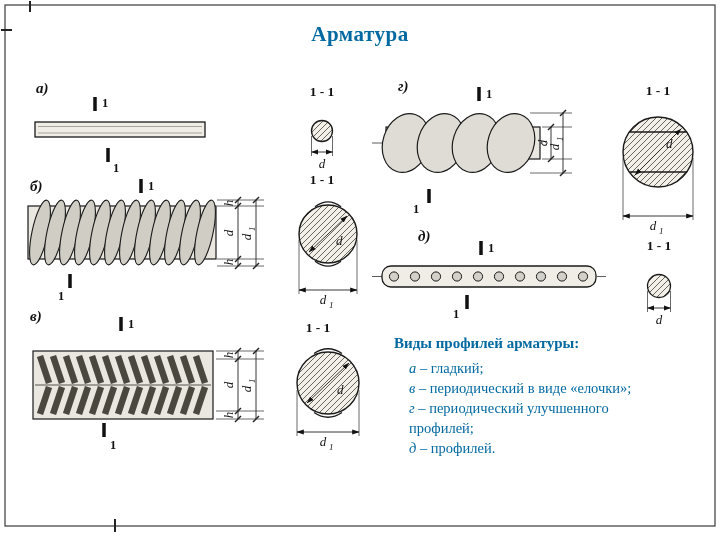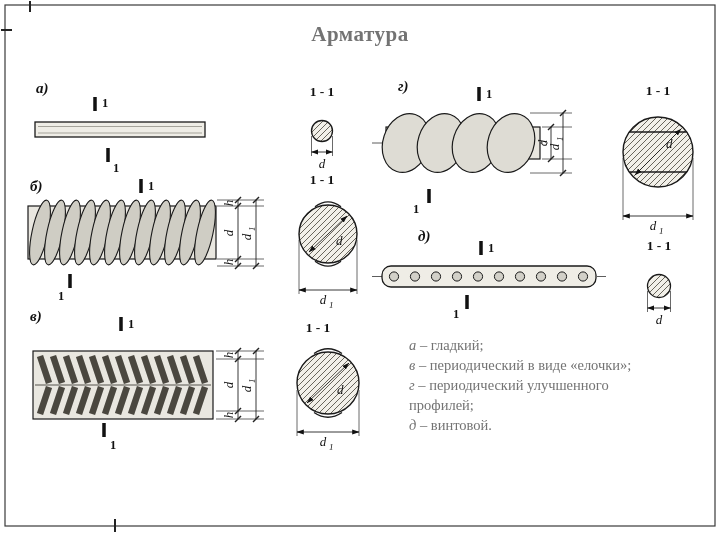--- a/index.html
+++ b/index.html
@@ -1,17 +1,17 @@
 <!DOCTYPE html>
 <html><head>
 <meta charset="utf-8">
 <style>
   html,body{margin:0;padding:0;background:#fff;}
   .page{position:relative;width:720px;height:540px;background:#ffffff;overflow:hidden;
-        font-family:"Liberation Serif", serif;color:#737373;}
+        font-family:"Liberation Serif", serif;color:#0369a1;}
   .title{position:absolute;top:22px;left:0;right:0;text-align:center;
          font-size:21px;font-weight:bold;letter-spacing:.5px;}
   .legend{position:absolute;left:394px;top:335px;width:310px;}
   .legend-title{font-size:15px;font-weight:bold;margin-bottom:6px;}
   .legend-item{font-size:14.5px;line-height:20px;white-space:nowrap;margin-left:15px;}
   .legend-item .ll{font-style:italic;}
   svg text{font-family:"Liberation Serif", serif;fill:#111;}
   .fig-letter{font-size:15px;font-style:italic;font-weight:bold;}
   .section-label{font-size:13.5px;font-weight:bold;}
   .cut-num{font-size:12.5px;font-weight:bold;}
@@ -320,32 +320,33 @@
       <circle cx="659" cy="286" r="11.5" fill="url(#hatch)" stroke="#1a1a1a" stroke-width="1.3"></circle>
       <line x1="647.5" y1="291" x2="647.5" y2="312" class="ext"></line>
       <line x1="670.5" y1="291" x2="670.5" y2="312" class="ext"></line>
       <line x1="647.5" y1="308" x2="670.5" y2="308" class="dim" marker-start="url(#ah)" marker-end="url(#ah)"></line>
       <text x="659" y="324" text-anchor="middle" class="dim-label">d</text>
     </g>
   </svg>
 
   
   <div class="legend">
+    <div class="legend-title">Виды профилей арматуры:</div>
     <div class="legend-item">
       <span class="ll">а</span>
       <span>– гладкий;</span>
     </div>
     <div class="legend-item">
       <span class="ll">в</span>
       <span>– периодический в виде «елочки»;</span>
     </div>
     <div class="legend-item">
       <span class="ll">г</span>
       <span>– периодический улучшенного</span>
       <div>профилей;</div>
     </div>
     <div class="legend-item">
       <span class="ll">д</span>
-      <span>– винтовой.</span>
+      <span>– профилей.</span>
     </div>
   </div>
 
 </div>
 
 </body></html>

